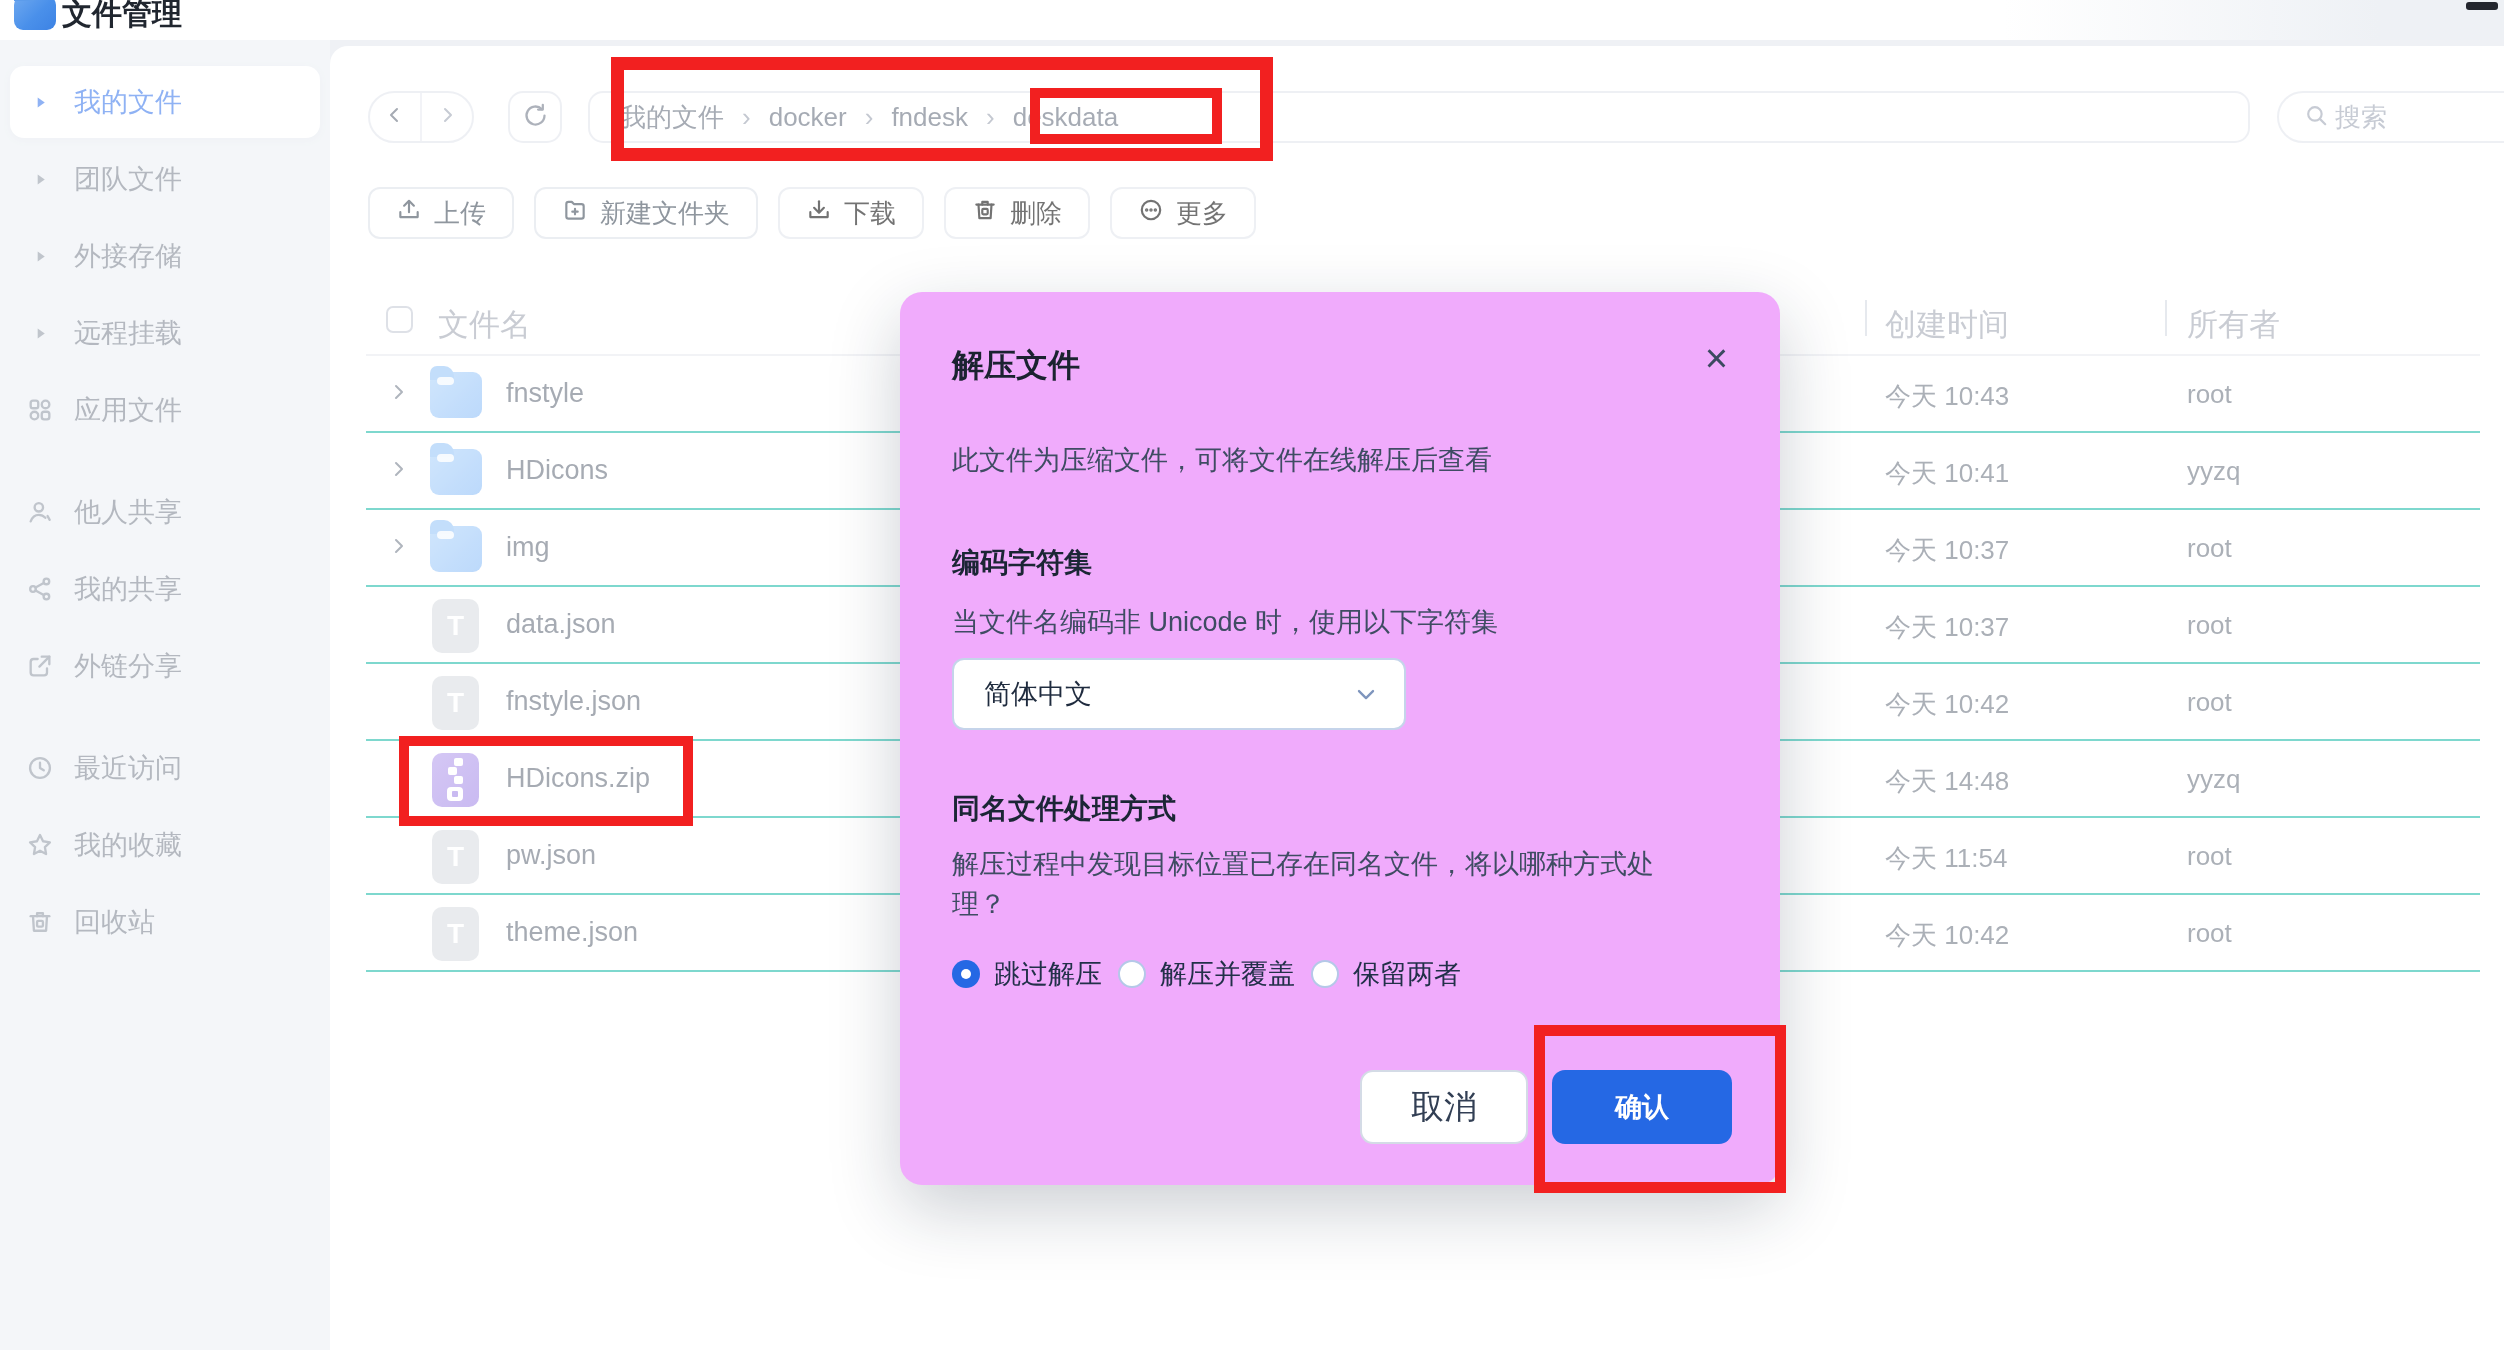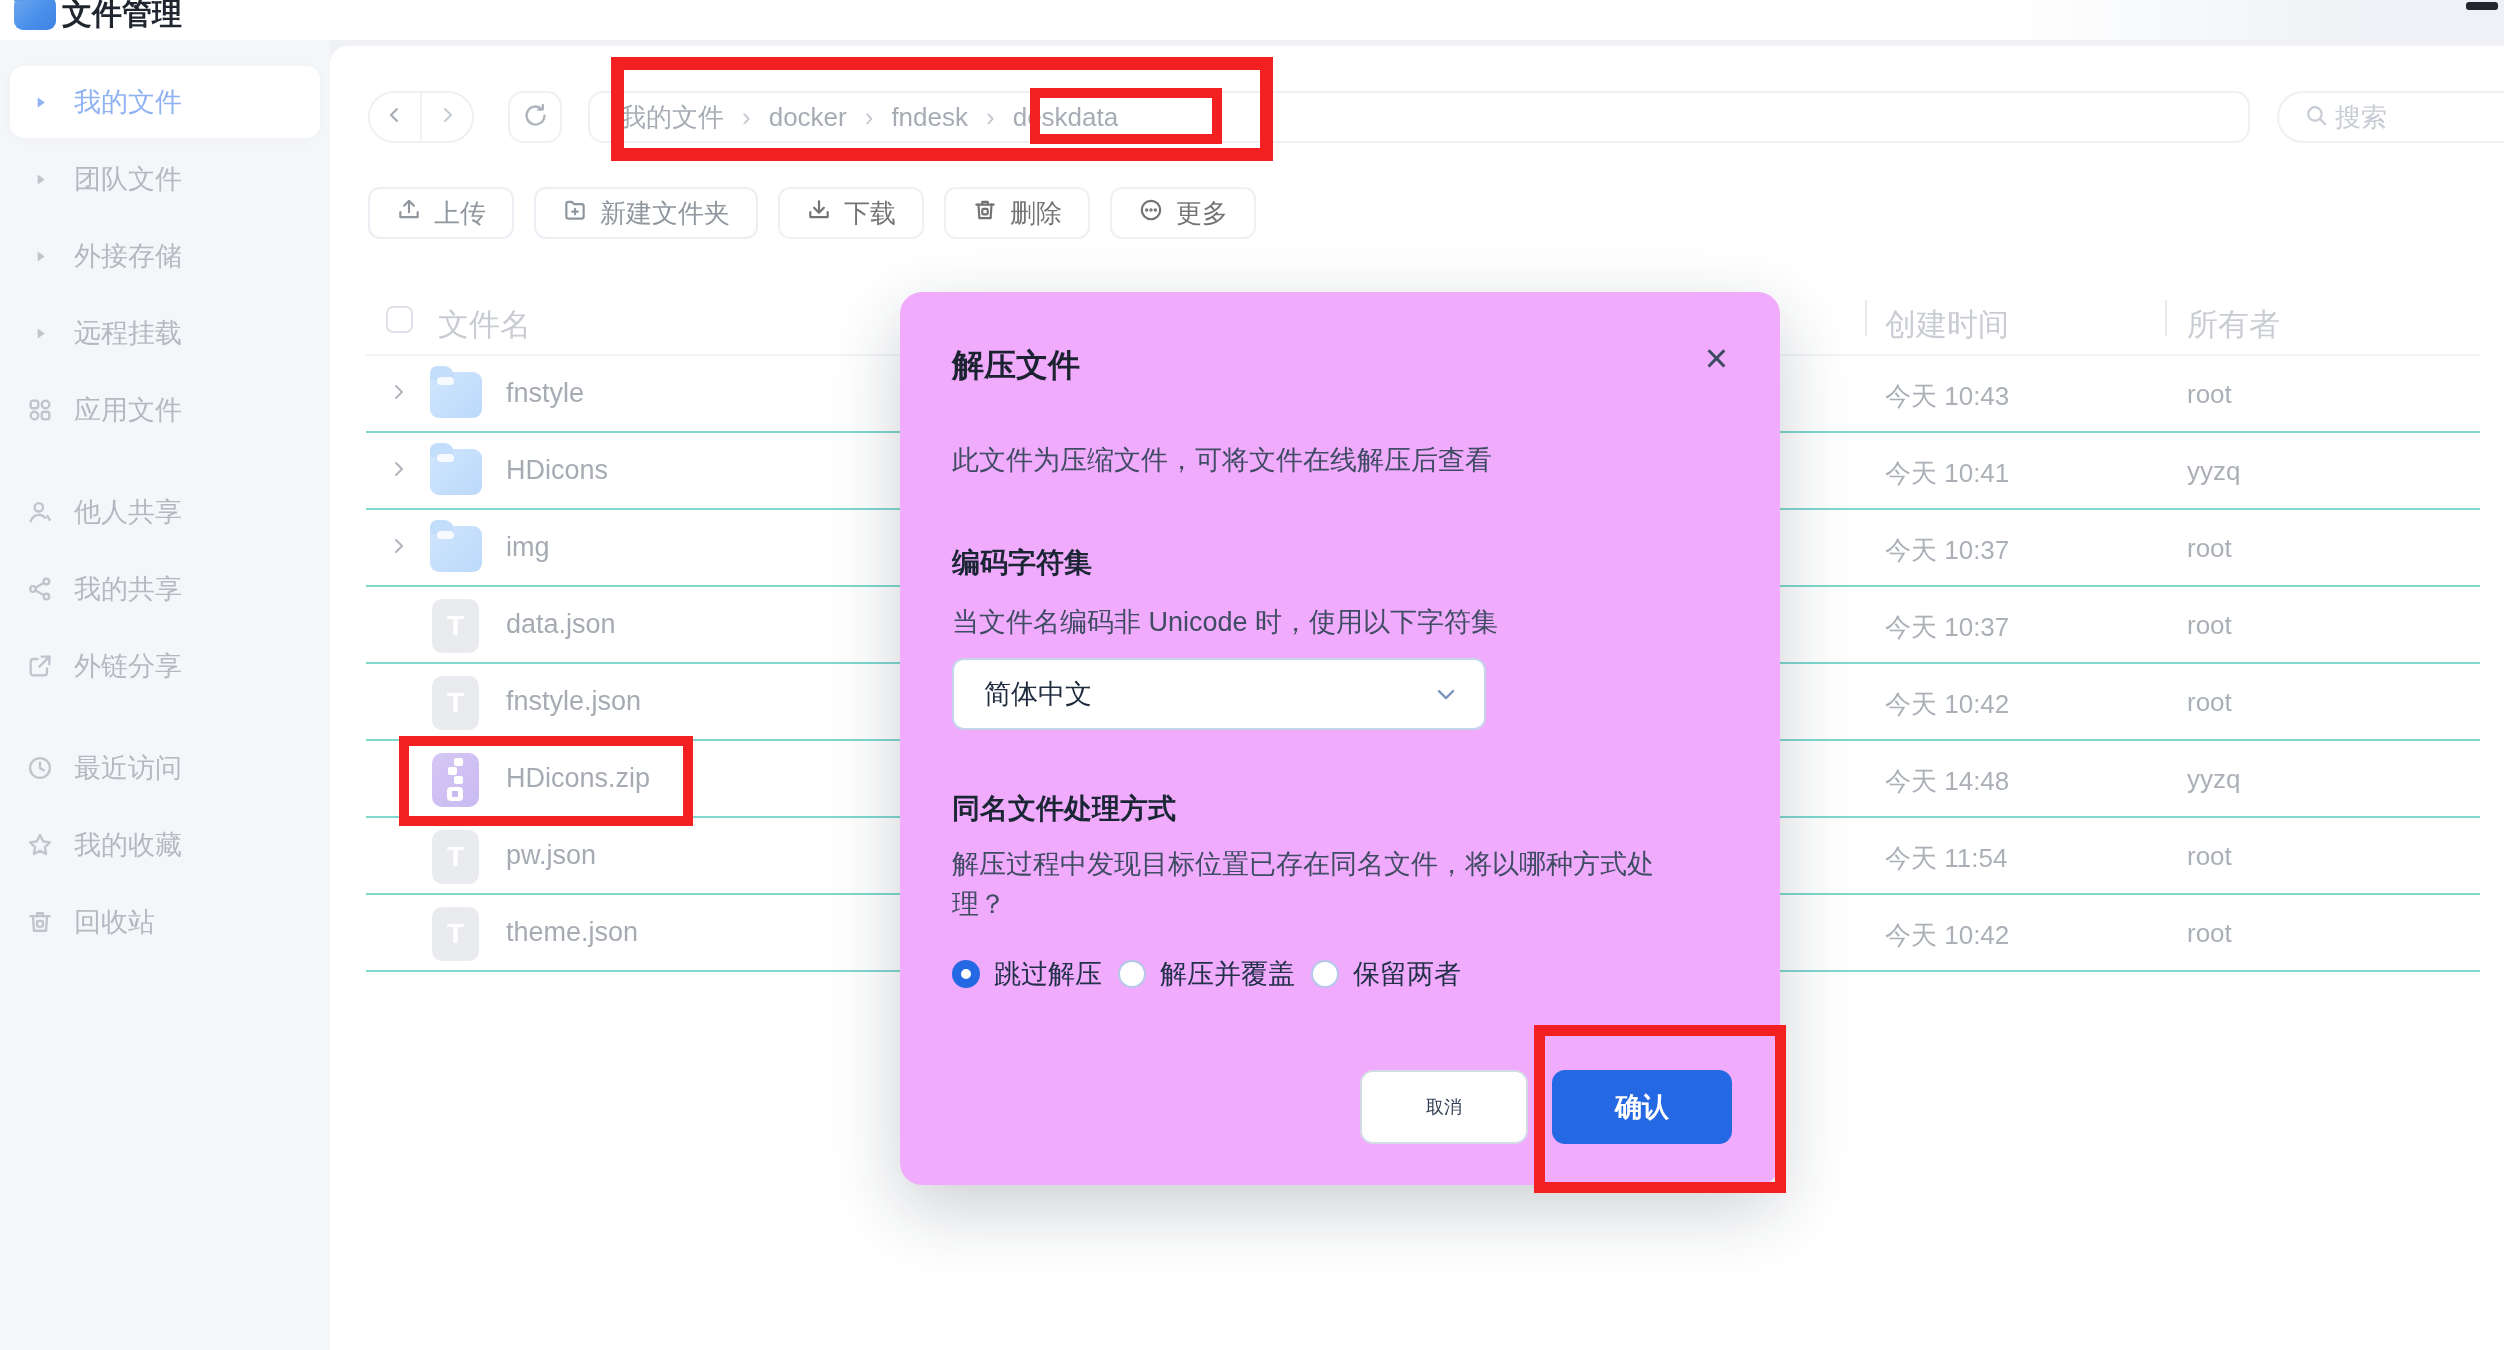--- a/index.html
+++ b/index.html
@@ -80,31 +80,31 @@
   
   #overlay{position:absolute;left:0;top:40px;width:2504px;height:1310px;background:rgba(255,255,255,.45);z-index:20;}
   
   #dialog{position:absolute;left:900px;top:292px;width:880px;height:893px;background:#f0abfc;border-radius:22px;
     box-shadow:0 24px 70px rgba(25,35,60,.22);z-index:40;}
   .dlg-title{position:absolute;left:52px;top:52px;font-size:32px;font-weight:bold;color:#1b2330;}
   .dlg-close{position:absolute;right:52px;top:46px;font-size:40px;color:#3c4a61;cursor:pointer;line-height:40px;}
   .dlg-desc{position:absolute;left:52px;top:150px;font-size:27px;color:#3f4c63;}
   .sec-head{position:absolute;left:52px;font-size:28px;font-weight:bold;color:#1b2635;}
   .sec-help{position:absolute;left:52px;font-size:27px;color:#3f4c63;}
-  .dlg-select{position:absolute;left:52px;top:366px;width:534px;height:72px;border:2px solid #c5d4ea;border-radius:12px;
+  .dlg-select{position:absolute;left:52px;top:366px;width:454px;height:72px;border:2px solid #c5d4ea;border-radius:12px;
     display:flex;align-items:center;padding-left:30px;font-size:27px;color:#1f2b3e;cursor:pointer;background:#fff;}
   .dlg-select .sel-chev{position:absolute;right:24px;top:20px;color:#7e95bd;}
   .conflict-help{position:absolute;left:52px;top:552px;width:712px;font-size:27px;line-height:40px;color:#3f4c63;}
   #radio-row{position:absolute;left:52px;top:664px;display:flex;align-items:center;gap:16px;}
   .radio-opt{display:flex;align-items:center;gap:14px;font-size:27px;color:#223049;cursor:pointer;}
   .rdot{width:28px;height:28px;border-radius:50%;border:2.5px solid #b5c8e8;background:#fff;position:relative;}
   .radio-opt.checked .rdot{border:none;background:var(--accent);}
   .radio-opt.checked .rdot:after{content:"";position:absolute;left:9px;top:9px;width:10px;height:10px;border-radius:50%;background:#fff;}
   .btn-cancel{position:absolute;left:460px;top:778px;width:168px;height:74px;border:2px solid #d4dbe6;border-radius:13px;
-    background:#fff;font-size:18px;color:#323f54;display:flex;align-items:center;justify-content:center;cursor:pointer;}
+    background:#fff;font-size:33px;color:#323f54;display:flex;align-items:center;justify-content:center;cursor:pointer;}
   .btn-confirm{position:absolute;left:652px;top:778px;width:180px;height:74px;border-radius:13px;
     background:var(--accent);font-size:27px;font-weight:bold;color:#fff;display:flex;align-items:center;justify-content:center;cursor:pointer;}
   
   .anno{position:absolute;border-style:solid;border-color:var(--anno);z-index:50;pointer-events:none;}
   #anno-breadcrumb{left:611px;top:57px;width:662px;height:104px;border-width:13px;}
   #anno-deskdata{left:1030px;top:88px;width:192px;height:56px;border-width:10px;}
   #anno-zipfile{left:399px;top:736px;width:294px;height:90px;border-width:10px;}
   #anno-confirm{left:1534px;top:1025px;width:252px;height:168px;border-width:11px;}
 </style>
 </head>

